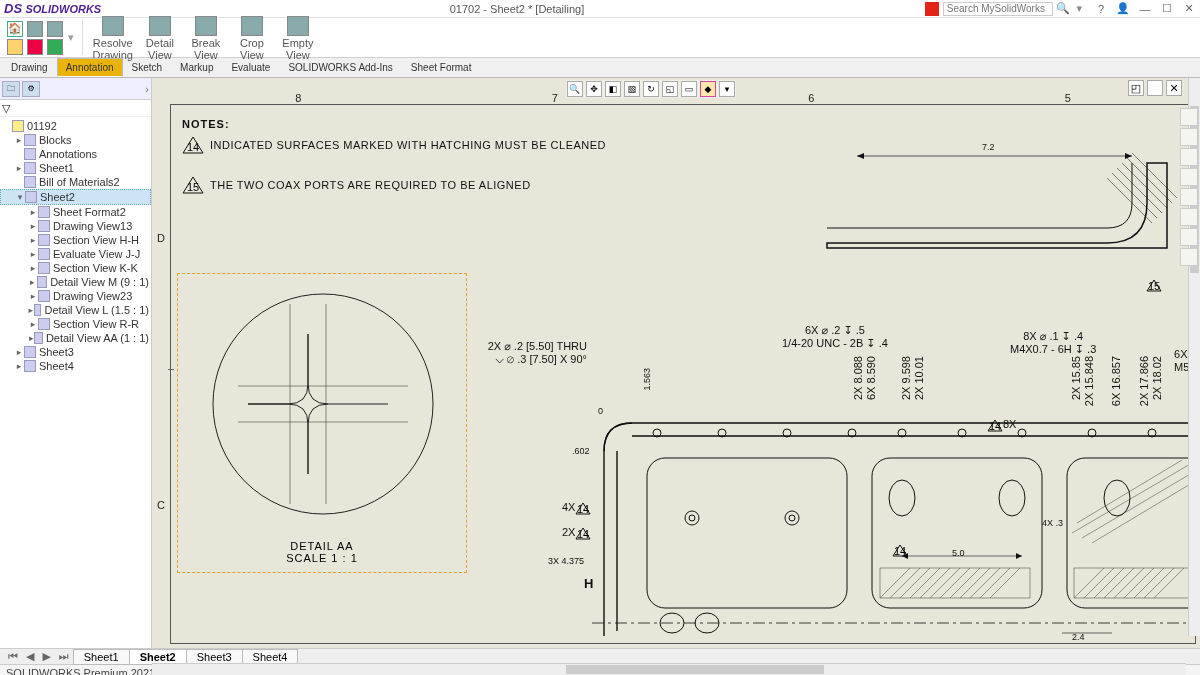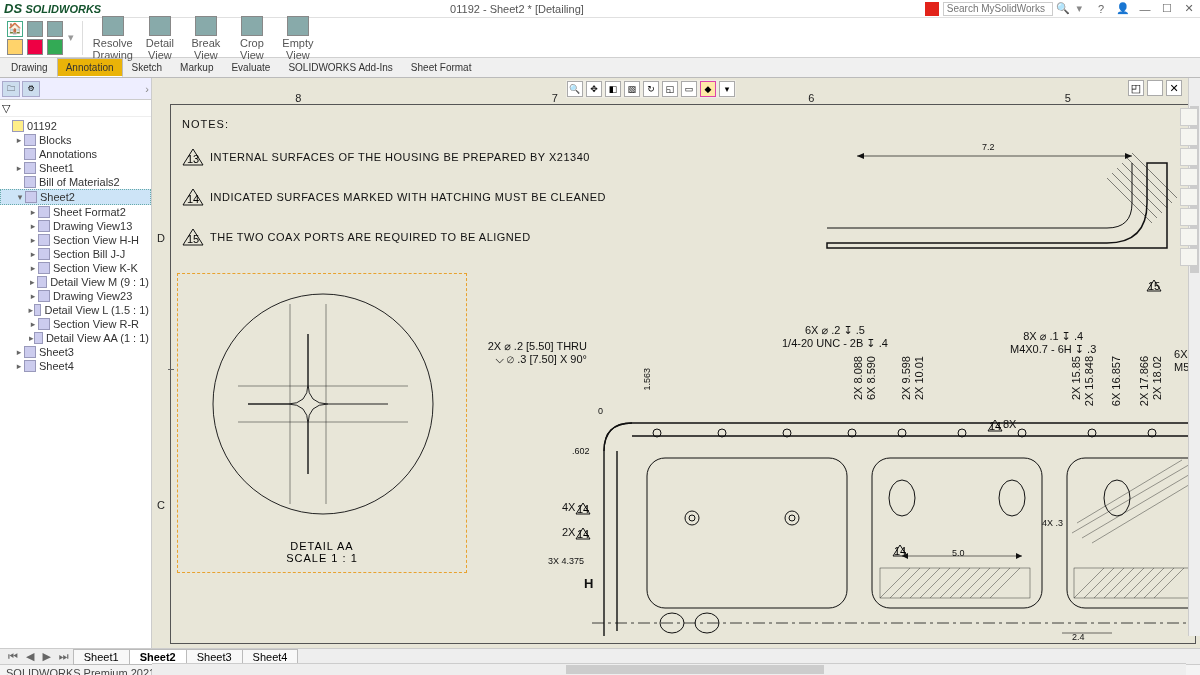--- a/index.html
+++ b/index.html
@@ -1,20 +1,20 @@
 <!DOCTYPE html>
 <html><head>
 <meta charset="utf-8">
 <style>
 * { margin: 0; padding: 0; box-sizing: border-box; font-family: "Segoe UI", Arial, sans-serif; font-size: 11px; }
 body { width: 1200px; height: 675px; background: #fff; overflow: hidden; position: relative; }
 
 
 .titlebar { height: 18px; display: flex; align-items: center; background: #fff; border-bottom: 1px solid #e0e0e0; padding: 0 4px; }
-.titlebar .logo { color: #14532d; font-weight: bold; font-style: italic; font-size: 12px; margin-right: 8px; }
+.titlebar .logo { color: #4c1d95; font-weight: bold; font-style: italic; font-size: 12px; margin-right: 8px; }
 .titlebar .logo .ds { font-size: 13px; }
 .titlebar .title { flex: 1; text-align: center; color: #555; font-size: 11px; }
 .titlebar .search-box { display: flex; align-items: center; gap: 4px; }
 .titlebar .search-box input { width: 110px; height: 14px; border: 1px solid #ccc; font-size: 10px; padding: 0 3px; }
 .titlebar .search-ico { width: 14px; height: 14px; background: #e2231a; display: inline-block; }
 .titlebar .win-btns { display: flex; gap: 8px; margin-left: 12px; }
 .titlebar .win-btn { width: 14px; height: 14px; display: inline-flex; align-items: center; justify-content: center; color: #666; font-size: 11px; }
 
 
 .qat { height: 40px; display: flex; align-items: center; background: #fff; border-bottom: 1px solid #d0d0d0; padding: 2px 6px; }
@@ -55,21 +55,21 @@
 .right-toolbar .tb { width: 18px; height: 18px; background: #f5f5f0; border: 1px solid #ccc; }
 
 .drawing { position: absolute; inset: 0; }
 .ruler-top { position: absolute; top: 14px; left: 18px; right: 4px; height: 14px; display: flex; color: #222; font-size: 14px; }
 .ruler-top span { flex: 1; text-align: center; }
 .ruler-left { position: absolute; left: 2px; top: 26px; bottom: 10px; width: 14px; display: flex; flex-direction: column; font-size: 14px; color: #222; }
 .ruler-left span { flex: 1; display: flex; align-items: center; justify-content: center; }
 .sheet-border { position: absolute; left: 18px; top: 26px; right: 4px; bottom: 4px; border: 1px solid #555; }
 .sheet-border .tick-v { position: absolute; width: 6px; height: 1px; background: #666; left: -3px; }
 .notes-area { position: absolute; left: 30px; top: 40px; font-size: 12px; color: #111; }
-.notes-area .hdr { font-weight: 400; letter-spacing: 1px; margin-bottom: 18px; }
+.notes-area .hdr { font-weight: 700; letter-spacing: 1px; margin-bottom: 6px; }
 .notes-area .note-row { display: flex; align-items: center; margin-bottom: 22px; }
 .notes-area .tri { width: 22px; height: 18px; position: relative; margin-right: 6px; }
 .notes-area .tri svg { width: 22px; height: 18px; }
 .notes-area .txt { letter-spacing: 0.5px; }
 
 .dashed-box { position: absolute; border: 1px dashed #e8a22f; }
 .section-lbl { position: absolute; font-size: 14px; letter-spacing: 1px; color: #111; text-align: center; }
 .section-lbl .sc { font-size: 12px; }
 .annot { position: absolute; font-size: 9px; color: #111; white-space: nowrap; }
 .tri-sm { display:inline-block; width:16px; height:13px; }
@@ -89,21 +89,21 @@
 
 .status { height: 16px; background: #f4f4f4; border-top: 1px solid #ccc; display: flex; align-items: center; font-size: 10px; color: #444; padding: 0 6px; }
 .status .fill { flex: 1; }
 .status .cell { padding: 0 10px; border-left: 1px solid #ddd; }
 </style>
 </head>
 <body>
 
 <div class="titlebar">
   <span class="logo"><span class="ds">DS</span> <span>SOLIDWORKS</span></span>
-  <span class="title">01192 - Sheet2 * [Detailing]</span>
+  <span class="title">01702 - Sheet2 * [Detailing]</span>
   <span class="search-box">
     <span class="search-ico"></span>
     <input placeholder="Search MySolidWorks" style="">
     <span style="color:#888">🔍</span>
     <span style="color:#888;margin-left:2px">▾</span>
   </span>
   <span class="win-btns">
     <span class="win-btn">?</span>
     <span class="win-btn">👤</span>
     <span class="win-btn">—</span>
@@ -218,21 +218,21 @@
             <span>Drawing View13</span>
           </div>
           <div class="node ind2">
             <span class="tw">▸</span>
             <span class="ic"></span>
             <span>Section View H-H</span>
           </div>
           <div class="node ind2">
             <span class="tw">▸</span>
             <span class="ic"></span>
-            <span>Section Bill J-J</span>
+            <span>Evaluate View J-J</span>
           </div>
           <div class="node ind2">
             <span class="tw">▸</span>
             <span class="ic"></span>
             <span>Section View K-K</span>
           </div>
           <div class="node ind2">
             <span class="tw">▸</span>
             <span class="ic"></span>
             <span>Detail View M (9 : 1)</span>
@@ -311,27 +311,20 @@
         <span>D</span>
           <span>C</span>
       </div>
       <div class="sheet-border">
         <div class="tick-v" style="top:49%"></div>
       </div>
 
       <div class="notes-area">
         <div class="hdr">NOTES:</div>
         <div id="notes-rows">
-            <div class="note-row">
-              <span class="tri"><svg>
-                  <polygon points="11,1 21,17 1,17" fill="none" stroke="#111" stroke-width="1"></polygon>
-                  <text x="11" y="15" text-anchor="middle" font-size="9">13</text>
-                </svg></span>
-              <span class="txt">INTERNAL SURFACES OF THE HOUSING BE PREPARED BY X21340</span>
-            </div>
             <div class="note-row">
               <span class="tri"><svg>
                   <polygon points="11,1 21,17 1,17" fill="none" stroke="#111" stroke-width="1"></polygon>
                   <text x="11" y="15" text-anchor="middle" font-size="9">14</text>
                 </svg></span>
               <span class="txt">INDICATED SURFACES MARKED WITH  HATCHING MUST BE CLEANED</span>
             </div>
             <div class="note-row">
               <span class="tri"><svg>
                   <polygon points="11,1 21,17 1,17" fill="none" stroke="#111" stroke-width="1"></polygon>

